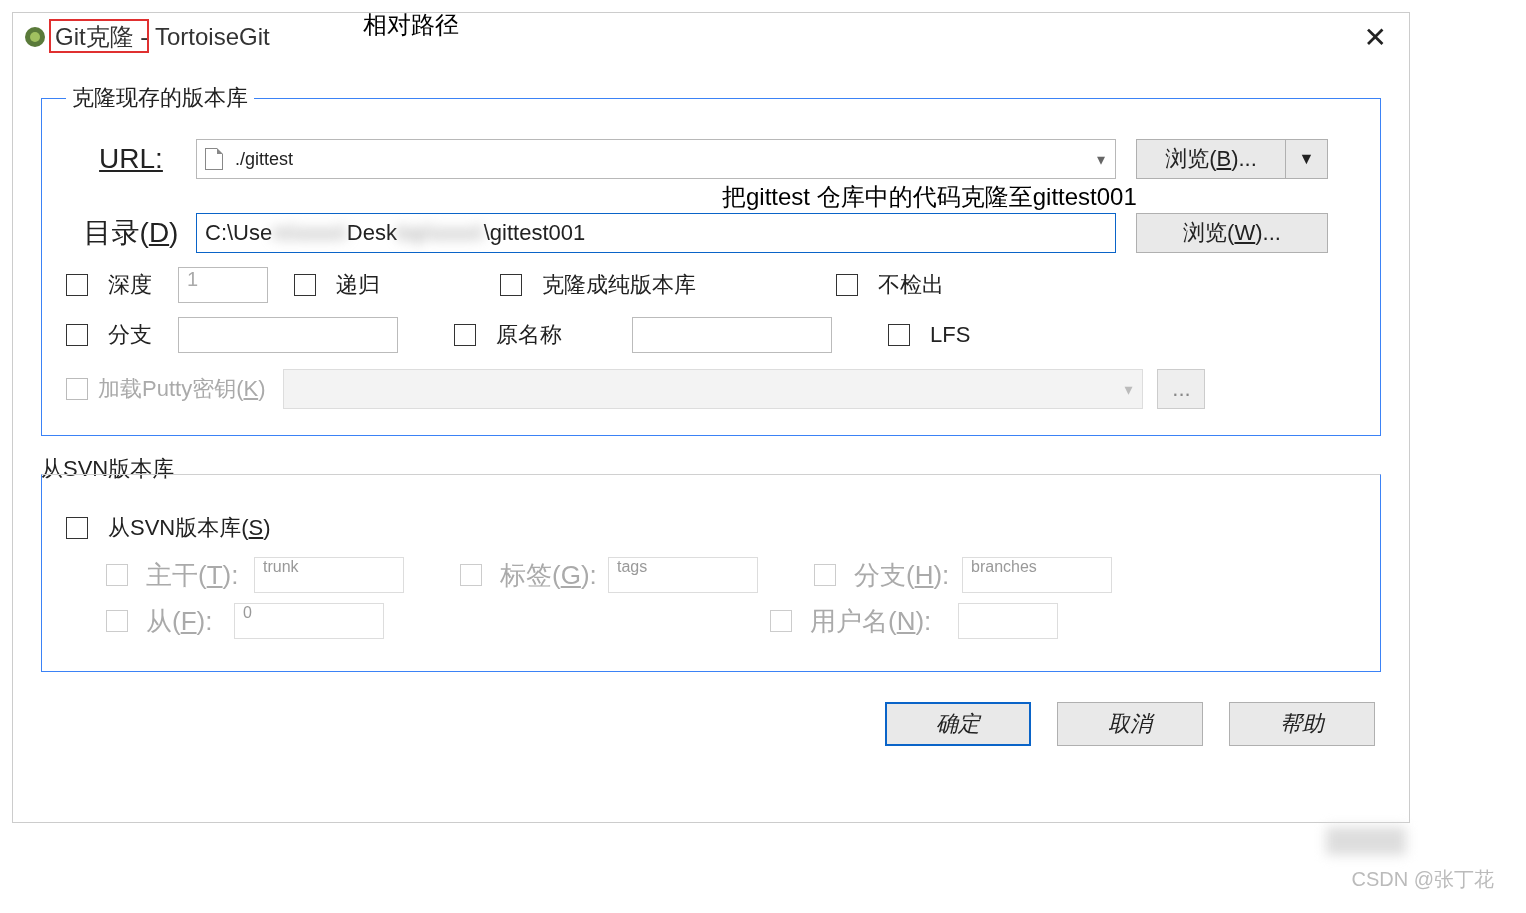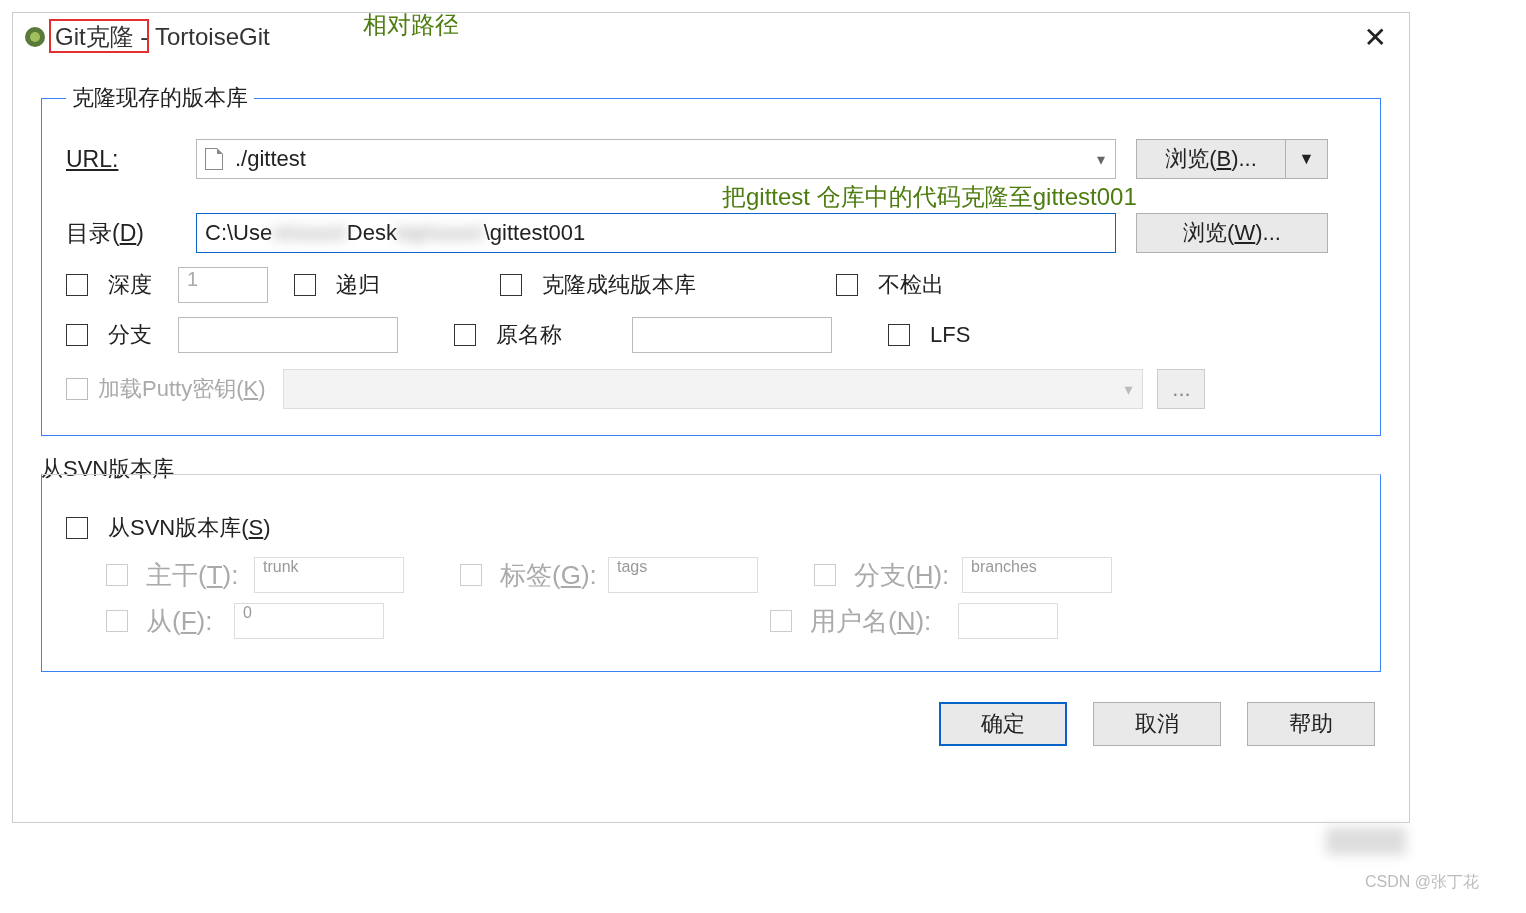--- a/index.html
+++ b/index.html
@@ -6,26 +6,26 @@
   body { margin:0; background:#fff; width:1526px; height:913px; position:relative; }
   .window { width:1398px; height:811px; border:1px solid #ccc; margin:12px 0 0 12px; background:#fff; position:relative;}
   .titlebar { height:48px; display:flex; align-items:center; padding:0 10px; font-size:24px; color:#333;}
   .titlebar .icon { width:24px; height:24px; margin-right:8px; }
   .titlebar .close { margin-left:auto; font-size:28px; color:#222; padding:0 12px; cursor:default;}
   .redbox1 { position:absolute; left:36px; top:6px; width:100px; height:34px; border:2px solid #e03030; pointer-events:none;}
   .content { padding:22px 28px 10px 28px; font-size:22px; color:#222; }
   fieldset { border:1px solid #3b82f6; padding:14px 24px 22px 24px; margin:0 0 18px 0; position:relative;}
   legend { padding:0 6px; font-size:22px; color:#222;}
   .row { display:flex; align-items:center; margin:12px 0; }
-  .lbl { width:130px; font-size:23px; }
+  .lbl { width:130px; font-size:28px;text-align:center; }
   .underline { text-decoration:underline; }
   .combo { display:flex; align-items:center; border:1px solid #b8b8b8; height:40px; flex:1; max-width:920px; background:#fff;}
   .combo .doc-icon { width:18px; height:22px; margin:0 8px; border:1px solid #888; position:relative;}
   .combo .doc-icon::after { content:""; position:absolute; right:-1px; top:-1px; border-top:6px solid #fff; border-left:6px solid #888;}
-  .combo .txt { flex:1; font-size:22px; padding:0 4px; }
+  .combo .txt { flex:1; font-size:18px; padding:0 4px; }
   .combo .arrow { width:28px; text-align:center; color:#666; font-size:16px;}
   .btn { border:1px solid #b0b0b0; background:#e9e9e9; height:40px; padding:0 20px; font-size:22px; display:flex; align-items:center; justify-content:center; }
   .btn-split { display:flex; margin-left:20px;}
   .btn-split .main { width:150px; }
   .btn-split .drop { width:42px; border-left:none; font-size:16px;}
   .dir-input { flex:1; max-width:920px; height:40px; border:1.5px solid #0a64c8; display:flex; align-items:center; padding:0 8px; font-size:22px; position:relative; overflow:hidden;}
   .dir-text1 { white-space:nowrap;}
   .blur { display:inline-block; filter:blur(6px); color:#999; }
   .browse2 { margin-left:20px; width:192px; height:40px;}
   .ck { width:22px; height:22px; border:1.5px solid #333; margin-right:10px; background:#fff; flex-shrink:0;}
@@ -38,24 +38,24 @@
   .putty-combo { flex:1; max-width:860px; height:40px; border:1px solid #ddd; background:#f3f3f3; margin:0 14px 0 18px; display:flex; align-items:center;}
   .putty-combo .arrow { margin-left:auto; width:28px; text-align:center; color:#bbb; font-size:16px;}
   .dots-btn { width:48px; height:40px; border:1px solid #ccc; background:#eee; color:#888; display:flex; align-items:center; justify-content:center; font-size:22px;}
   .svn-label { font-size:22px; color:#222; margin:6px 0 8px 0; position:relative; top:0;}
   .svn-grid { margin-left:40px; }
   .svn-row { display:flex; align-items:center; margin:10px 0; gap:8px;}
   .svn-row .ck { border-color:#ccc;}
   .svn-lbl { color:#aaa; font-size:26px; min-width:100px;}
   .svn-inp { width:150px; height:36px; border:1px solid #ddd; padding:0 8px; color:#999; font-size:16px;}
   .footer { display:flex; justify-content:flex-end; gap:26px; padding:12px 6px 0 0;}
-  .footer .btn { width:128px; height:44px; }
+  .footer .btn { width:146px; height:44px;font-style:italic; }
   .btn.primary { border:2px solid #0a64c8; background:#e9e9e9;}
-  .anno { position:absolute; color:#4d7c0f; font-size:24px; pointer-events:none;}
-  .watermark { position:absolute; right:47px; bottom:20px; color:#bbb; font-size:16px;}
+  .anno { position:absolute; color:#000000; font-size:24px; pointer-events:none;}
+  .watermark { position:absolute; right:32px; bottom:20px; color:#bbb; font-size:20px;}
   .bottom-blur { position:absolute; right:120px; bottom:58px; width:80px; height:28px; filter:blur(6px); background:#ddd;}
 </style>
 </head>
 <body>
 
 <div class="window">
   <div class="redbox1"></div>
   <div class="titlebar">
     <svg class="icon" viewBox="0 0 24 24">
         <circle cx="12" cy="12" r="10" fill="#5a7a3a"></circle>

